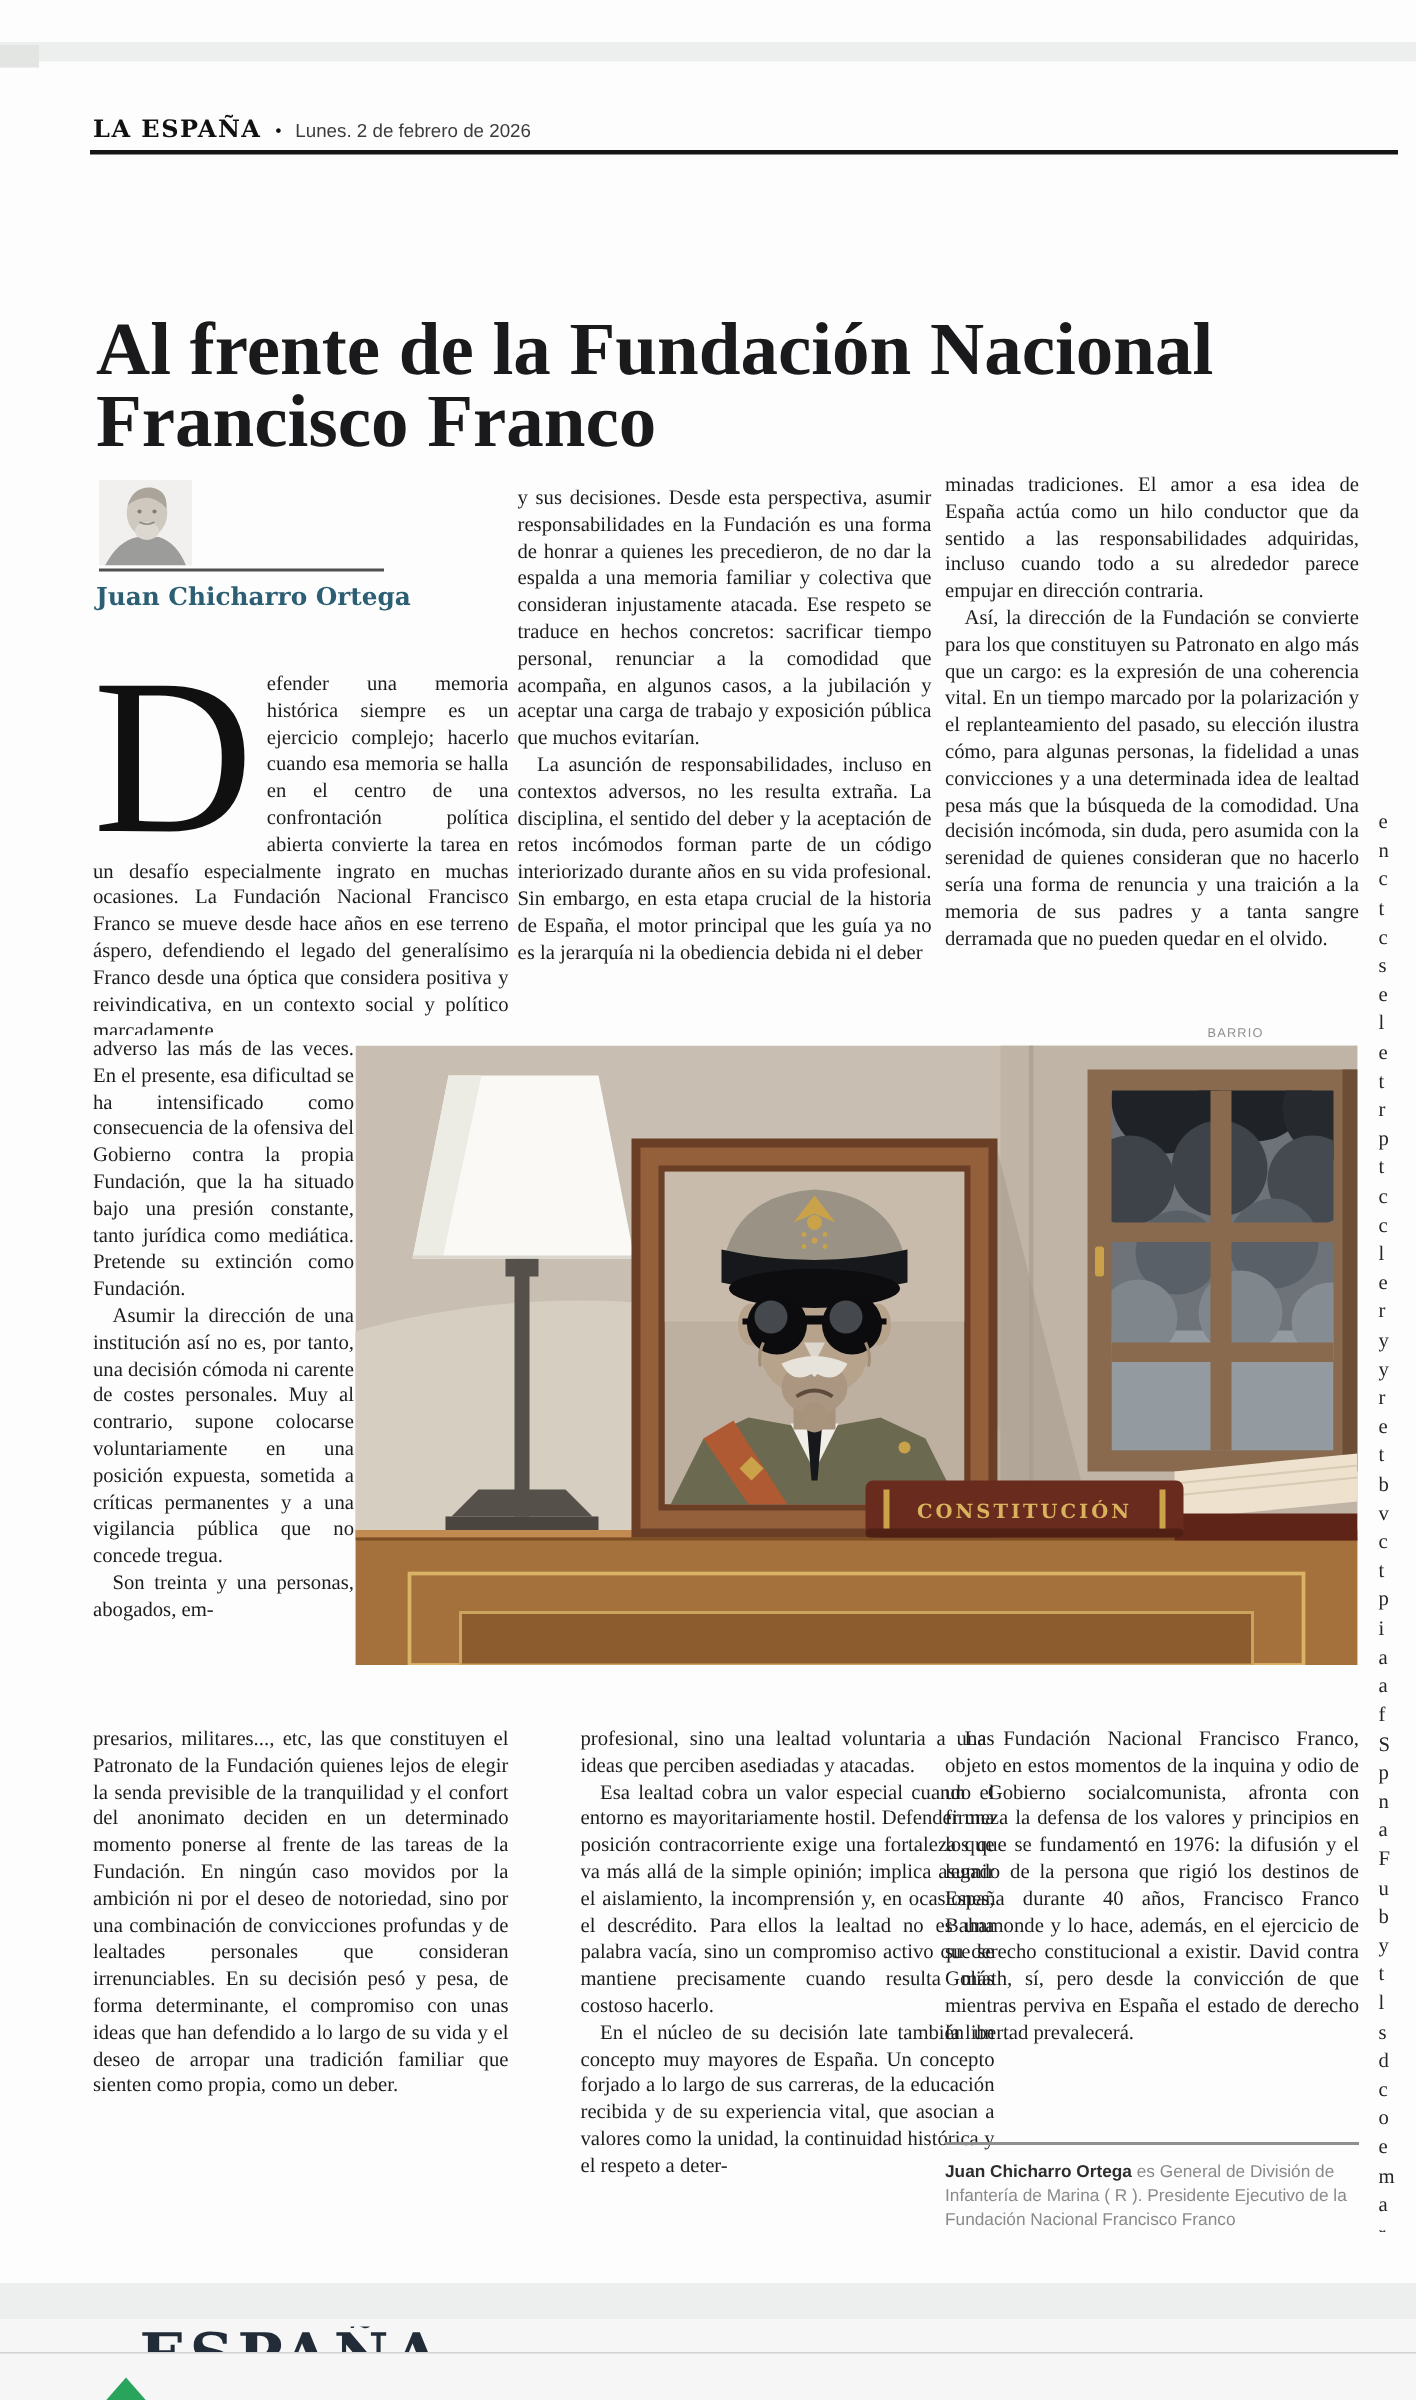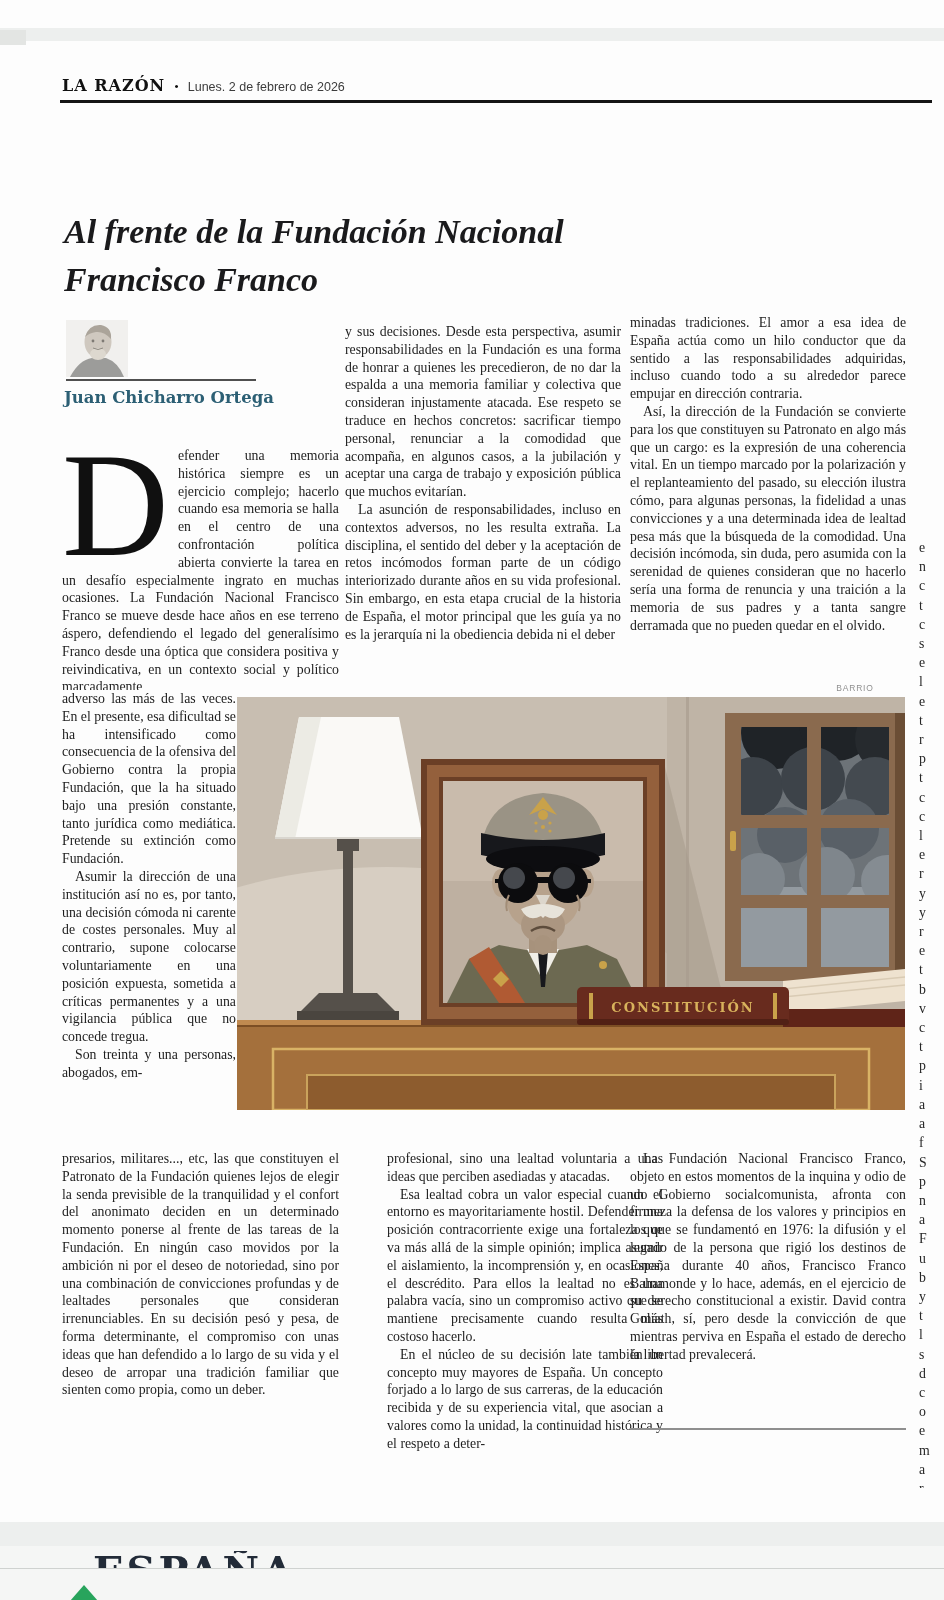--- a/index.html
+++ b/index.html
@@ -14,37 +14,37 @@
 
   
   .masthead{left:62px;top:76px;width:870px;display:flex;align-items:baseline;gap:9px;}
   .brand{font-family:"DejaVu Serif",serif;font-weight:bold;font-size:16px;letter-spacing:1px;color:#111;}
   .mast-dot{font-size:13px;color:#111;}
   .mast-date{font-family:Liberation Sans, sans-serif;font-size:12.5px;color:#3c3c3c;}
   .mast-rule{left:60px;top:100px;width:872px;height:3px;background:#151515;}
 
   
   .headline{left:64px;top:208px;width:820px;font-family:"Liberation Serif",serif;
-            font-style:italic;font-weight:600;font-size:34px;line-height:48px;color:#1a1a1c;}
+            font-weight:600;font-size:50px;line-height:48px;color:#1a1a1c;}
 
   
   .author-rule{left:66px;top:379px;width:190px;height:2px;background:#4f4f4f;}
   .author-name{left:64px;top:388px;font-family:"DejaVu Serif",serif;font-weight:bold;
                font-size:16.5px;color:#2c5f74;}
 
   
   .body-text{font-family:"Liberation Serif",serif;font-size:13.8px;line-height:17.8px;
              text-align:justify;color:#1d1d1d;}
   .body-text p{margin:0;}
   .body-text p.ind{text-indent:13px;}
   .dropcap{float:left;font-family:"Liberation Serif",serif;font-size:148px;line-height:108px;
            color:#101010;margin:4px 9px 0 0;}
 
   
-  .illo-credit{left:805px;top:683px;width:100px;text-align:center;font-family:"Liberation Sans",sans-serif;
+  .illo-credit{left:805px;top:683px;width:100px;text-align:left;font-family:"Liberation Sans",sans-serif;
                font-size:8.5px;letter-spacing:0.8px;color:#8f8f8f;}
 
   
   .bio-rule{left:630px;top:1428px;width:276px;height:2px;background:#8f8f8f;}
   .bio{left:630px;top:1440px;width:276px;font-family:"Liberation Sans",sans-serif;
        font-size:11.5px;line-height:16px;color:#8a8a8a;text-align:left;}
   .bio b{color:#2e2e2e;}
 
   
   .edge-sliver{left:919px;top:538px;width:16px;height:950px;font-family:"Liberation Serif",serif;
@@ -60,21 +60,21 @@
 </style>
 </head>
 <body>
 
 <div id="page">
 
   <div class="abs band" style="left:0;top:28px;width:944px;height:13px;"></div>
   <div class="abs" style="left:0;top:30px;width:26px;height:15px;background:#e3e5e3;"></div>
 
   <div class="abs masthead">
-    <span class="brand">LA RAZÓN</span>
+    <span class="brand">LA ESPAÑA</span>
     <span class="mast-dot">•</span>
     <span class="mast-date">Lunes. 2 de febrero de 2026</span>
   </div>
   <div class="abs mast-rule"></div>
 
   <div class="abs headline">
     <div>Al frente de la Fundación Nacional</div>
     <div>Francisco Franco</div>
   </div>
 
@@ -238,20 +238,23 @@
     <p>profesional, sino una lealtad voluntaria a unas ideas que perciben asediadas y atacadas.</p>
     <p class="ind">Esa lealtad cobra un valor especial cuando el entorno es mayoritariamente hostil. Defender una posición contracorriente exige una fortaleza que va más allá de la simple opinión; implica asumir el aislamiento, la incomprensión y, en ocasiones, el descrédito. Para ellos la lealtad no es una palabra vacía, sino un compromiso activo que se mantiene precisamente cuando resulta más costoso hacerlo.</p>
     <p class="ind">En el núcleo de su decisión late también un concepto muy mayores de España. Un concepto forjado a lo largo de sus carreras, de la educación recibida y de su experiencia vital, que asocian a valores como la unidad, la continuidad histórica y el respeto a deter-</p>
   </div>
 
   <div class="abs body-text clip" style="left:630px;top:1150px;width:276px;height:280px;">
     <p class="ind">La Fundación Nacional Francisco Franco, objeto en estos momentos de la inquina y odio de un Gobierno socialcomunista, afronta con firmeza la defensa de los valores y principios en los que se fundamentó en 1976: la difusión y el legado de la persona que rigió los destinos de España durante 40 años, Francisco Franco Bahamonde y lo hace, además, en el ejercicio de su derecho constitucional a existir. David contra Goliath, sí, pero desde la convicción de que mientras perviva en España el estado de derecho la libertad prevalecerá.</p>
   </div>
 
   <div class="abs bio-rule"></div>
+  <div class="abs bio">
+    <b>Juan Chicharro Ortega</b><span> es General de División de Infantería de Marina ( R ). Presidente Ejecutivo de la Fundación Nacional Francisco Franco</span>
+  </div>
 
   <div class="abs edge-sliver">e
 n
 c
 t
 c
 s
 e
 l
 e

